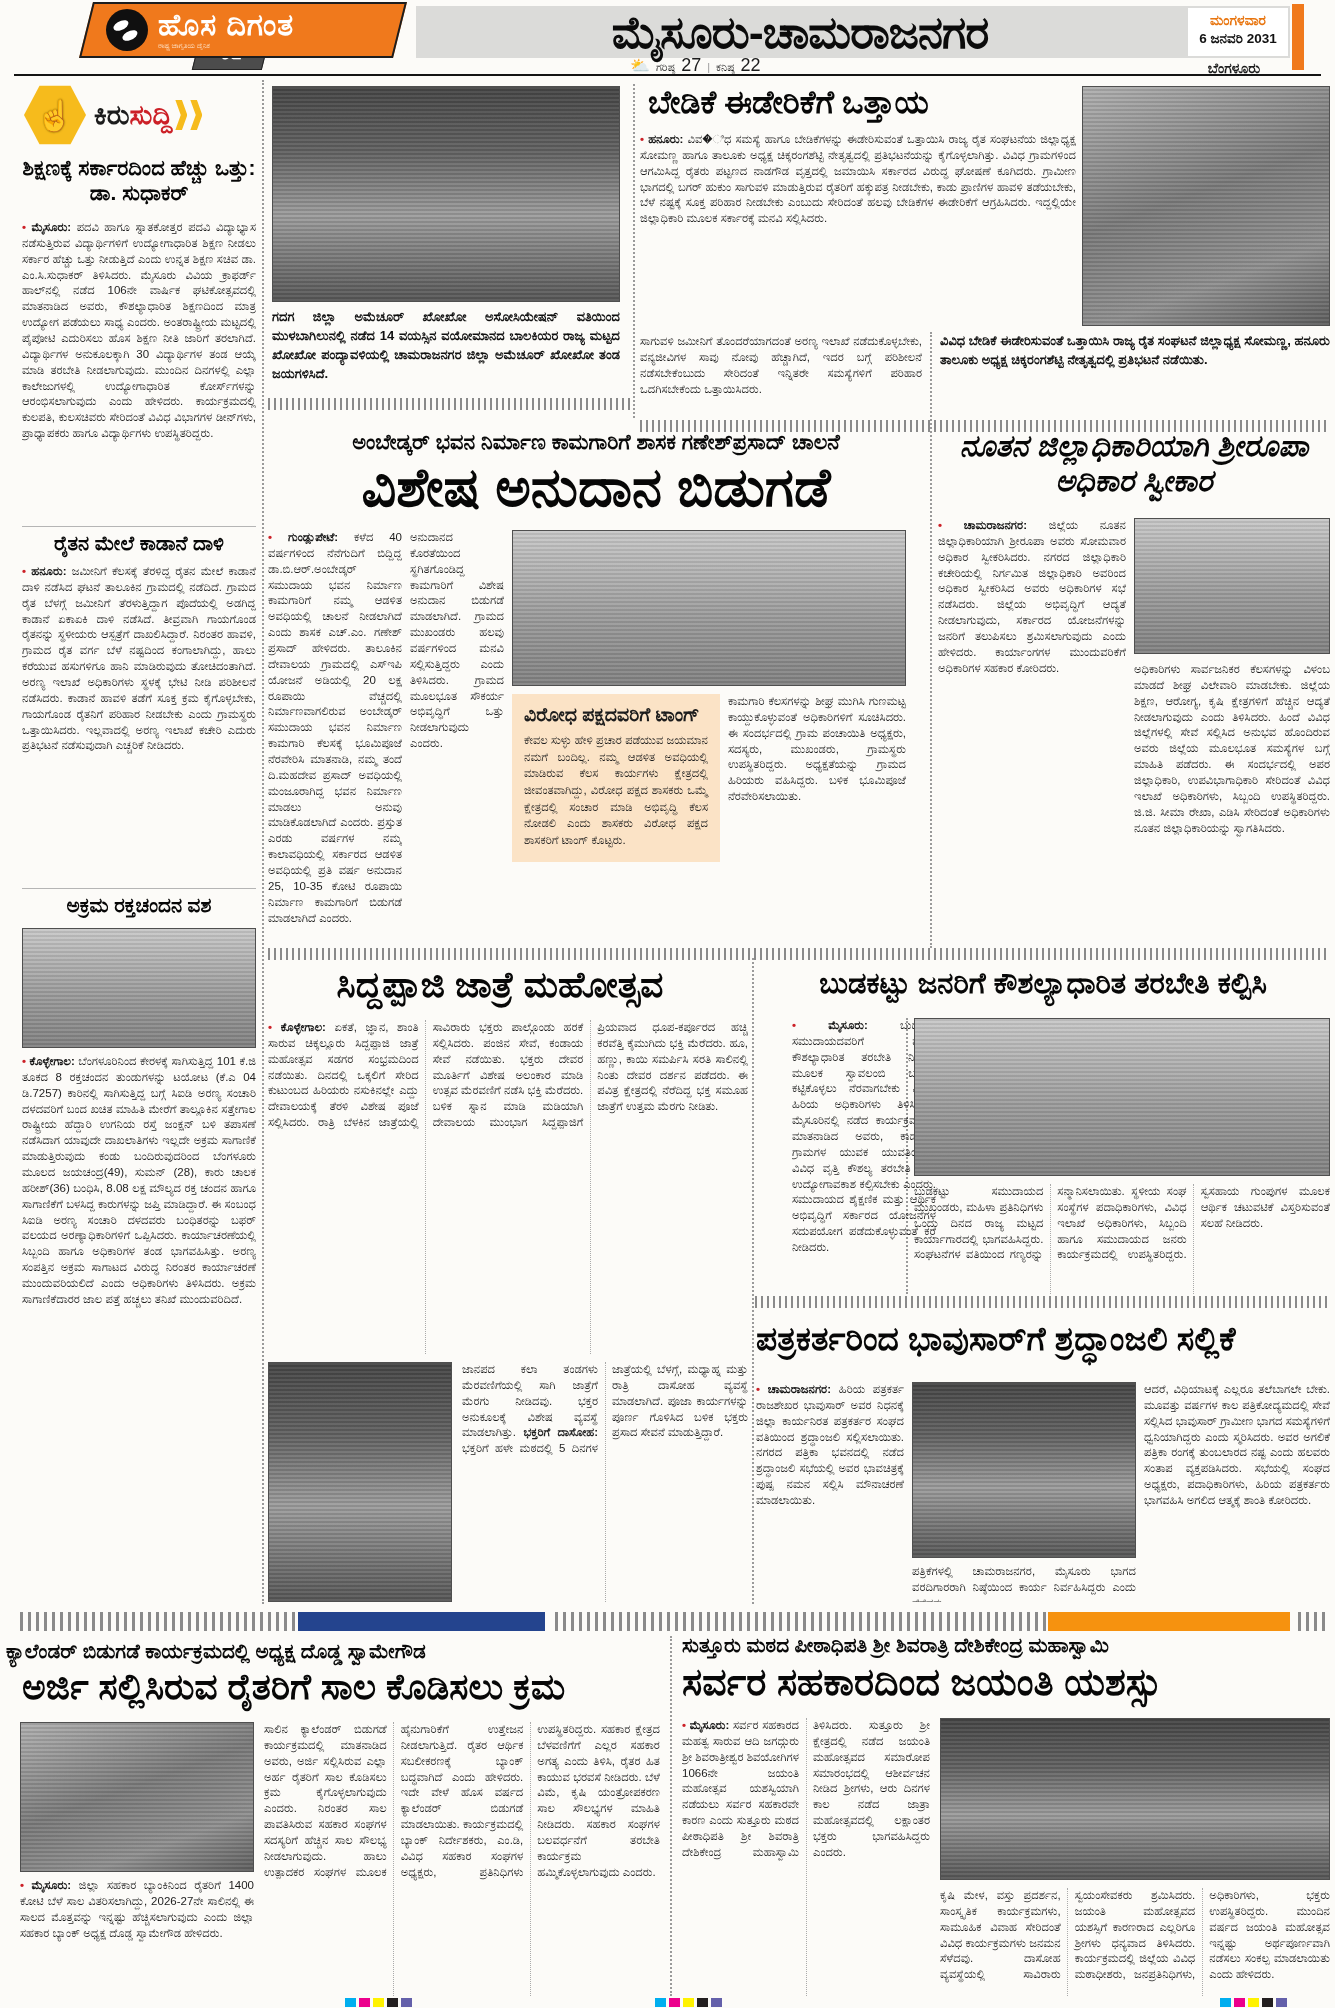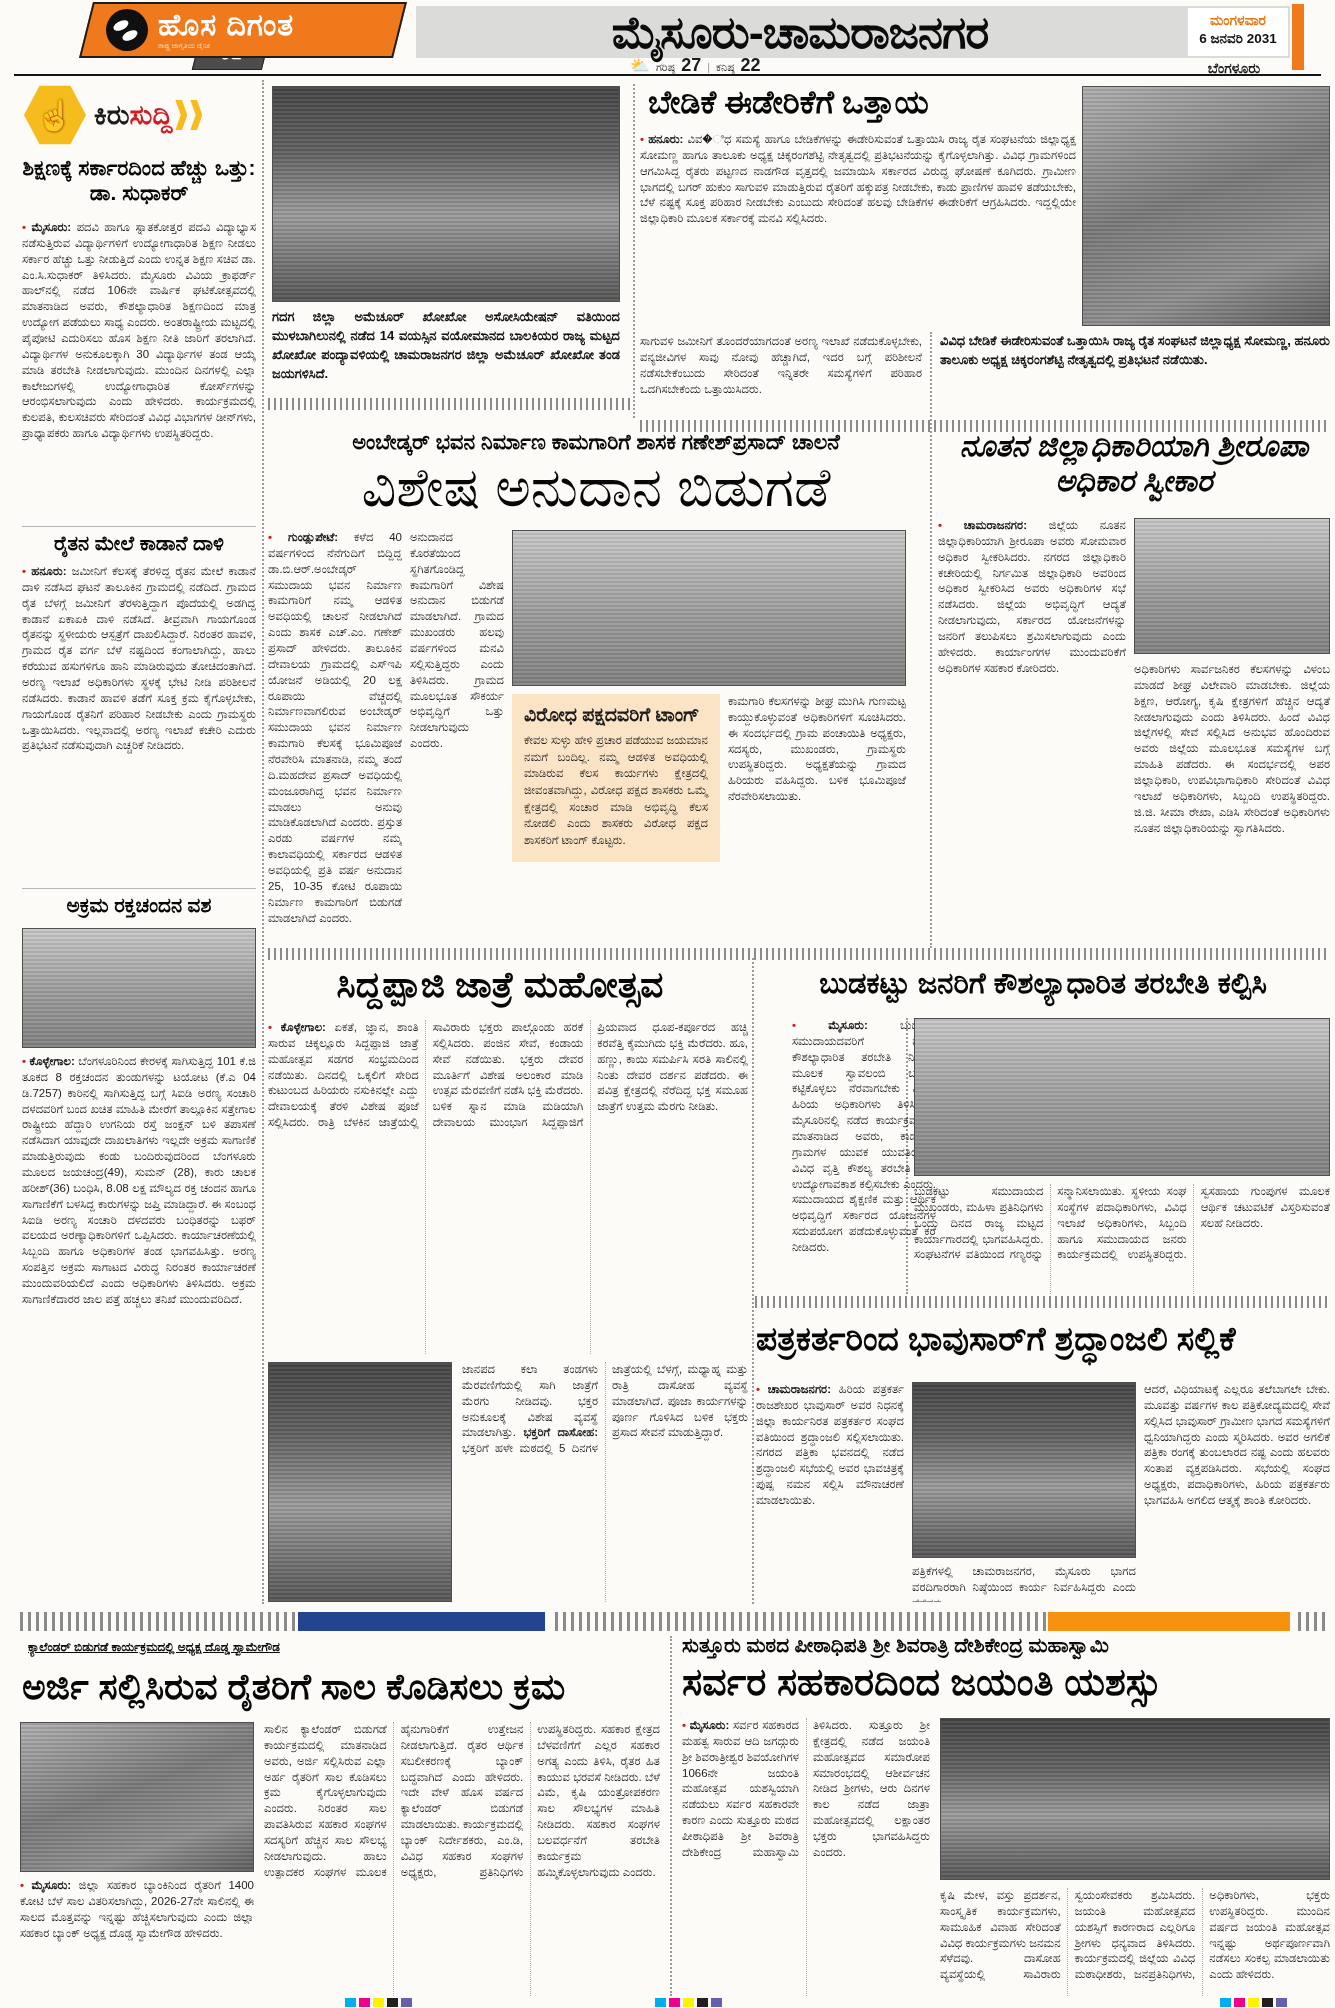--- a/index.html
+++ b/index.html
@@ -22,21 +22,21 @@
   .gray-band{left:416px;top:6px;width:874px;height:52px;background:#dbdbd9;z-index:1;}
   .edition-title{left:430px;top:8px;width:740px;height:50px;display:flex;align-items:center;justify-content:center;
       font-size:45px;font-weight:900;color:#0b0b0b;letter-spacing:-1px;z-index:2;}
   .date-panel{left:1188px;top:8px;width:100px;height:48px;background:#fff;z-index:2;text-align:center;padding-top:4px;box-sizing:border-box;}
   .day-name{color:#e8750f;font-weight:800;font-size:14px;}
   .date-line{color:#111;font-weight:700;font-size:13.5px;margin-top:2px;}
   .orange-edge{left:1292px;top:4px;width:12px;height:66px;background:#f0791c;z-index:3;}
   .city-name{left:1180px;top:60px;width:108px;text-align:center;font-weight:700;font-size:14px;}
   .weather-row{left:630px;top:55px;display:flex;align-items:baseline;gap:6px;font-size:11px;z-index:4;}
   .weather-ico{font-size:16px;color:#3f8fd2;}
-  .weather-big{font-size:18px;font-weight:700;}
+  .weather-big{font-size:18px;font-weight:400;}
   .weather-sep{color:#999;}
   .mast-rule{left:14px;top:74px;width:1307px;height:2px;background:#141414;}
   
   .vrule{border-left:2px dotted #9a9a9a;width:0;}
   .hrule{height:1px;background:#b5b5b5;}
   .hatch{background:repeating-linear-gradient(90deg,#8a8a8a 0 2px,transparent 2px 6px);height:12px;}
   .hatch-tall{background:repeating-linear-gradient(90deg,#8a8a8a 0 3px,transparent 3px 8px);height:19px;}
   .bar-blue{background:#24448e;height:19px;}
   .bar-orange{background:#f6920f;height:19px;}
   .bodytxt{font-size:11.5px;line-height:1.38;text-align:justify;color:#1d1d1d;overflow:hidden;}
@@ -162,21 +162,21 @@
   <div class="abs photo ph-mid" style="left:1082px;top:86px;width:248px;height:240px;"></div>
   <div class="abs bodytxt" style="left:640px;top:132px;width:436px;height:196px;">
     <span class="dl-b">•</span>
     <span class="dl-p">ಹನೂರು:</span>
     <span>ವಿವ�ಿಧ ಸಮಸ್ಯೆ ಹಾಗೂ ಬೇಡಿಕೆಗಳನ್ನು ಈಡೇರಿಸುವಂತೆ ಒತ್ತಾಯಿಸಿ ರಾಜ್ಯ ರೈತ ಸಂಘಟನೆಯ ಜಿಲ್ಲಾಧ್ಯಕ್ಷ ಸೋಮಣ್ಣ ಹಾಗೂ ತಾಲೂಕು ಅಧ್ಯಕ್ಷ ಚಿಕ್ಕರಂಗಶೆಟ್ಟಿ ನೇತೃತ್ವದಲ್ಲಿ ಪ್ರತಿಭಟನೆಯನ್ನು ಕೈಗೊಳ್ಳಲಾಗಿತ್ತು. ವಿವಿಧ ಗ್ರಾಮಗಳಿಂದ ಆಗಮಿಸಿದ್ದ ರೈತರು ಪಟ್ಟಣದ ನಾಡಗೌಡ ವೃತ್ತದಲ್ಲಿ ಜಮಾಯಿಸಿ ಸರ್ಕಾರದ ವಿರುದ್ಧ ಘೋಷಣೆ ಕೂಗಿದರು. ಗ್ರಾಮೀಣ ಭಾಗದಲ್ಲಿ ಬಗರ್ ಹುಕುಂ ಸಾಗುವಳಿ ಮಾಡುತ್ತಿರುವ ರೈತರಿಗೆ ಹಕ್ಕುಪತ್ರ ನೀಡಬೇಕು, ಕಾಡು ಪ್ರಾಣಿಗಳ ಹಾವಳಿ ತಡೆಯಬೇಕು, ಬೆಳೆ ನಷ್ಟಕ್ಕೆ ಸೂಕ್ತ ಪರಿಹಾರ ನೀಡಬೇಕು ಎಂಬುದು ಸೇರಿದಂತೆ ಹಲವು ಬೇಡಿಕೆಗಳ ಈಡೇರಿಕೆಗೆ ಆಗ್ರಹಿಸಿದರು. ಇದ್ದಲ್ಲಿಯೇ ಜಿಲ್ಲಾಧಿಕಾರಿ ಮೂಲಕ ಸರ್ಕಾರಕ್ಕೆ ಮನವಿ ಸಲ್ಲಿಸಿದರು.</span>
   </div>
   <div class="abs bodytxt" style="left:640px;top:334px;width:282px;height:82px;">ಸಾಗುವಳಿ ಜಮೀನಿಗೆ ತೊಂದರೆಯಾಗದಂತೆ ಅರಣ್ಯ ಇಲಾಖೆ ನಡೆದುಕೊಳ್ಳಬೇಕು, ವನ್ಯಜೀವಿಗಳ ಸಾವು ನೋವು ಹೆಚ್ಚಾಗಿದೆ, ಇದರ ಬಗ್ಗೆ ಪರಿಶೀಲನೆ ನಡೆಸಬೇಕೆಂಬುದು ಸೇರಿದಂತೆ ಇನ್ನಿತರೇ ಸಮಸ್ಯೆಗಳಿಗೆ ಪರಿಹಾರ ಒದಗಿಸಬೇಕೆಂದು ಒತ್ತಾಯಿಸಿದರು.</div>
   <div class="abs caption" style="left:940px;top:332px;width:390px;height:84px;">ವಿವಿಧ ಬೇಡಿಕೆ ಈಡೇರಿಸುವಂತೆ ಒತ್ತಾಯಿಸಿ ರಾಜ್ಯ ರೈತ ಸಂಘಟನೆ ಜಿಲ್ಲಾಧ್ಯಕ್ಷ ಸೋಮಣ್ಣ, ಹನೂರು ತಾಲೂಕು ಅಧ್ಯಕ್ಷ ಚಿಕ್ಕರಂಗಶೆಟ್ಟಿ ನೇತೃತ್ವದಲ್ಲಿ ಪ್ರತಿಭಟನೆ ನಡೆಯಿತು.</div>
 
   <div class="abs strap center" style="left:268px;top:430px;width:656px;font-size:21px;">ಅಂಬೇಡ್ಕರ್ ಭವನ ನಿರ್ಮಾಣ ಕಾಮಗಾರಿಗೆ ಶಾಸಕ ಗಣೇಶ್‌ಪ್ರಸಾದ್ ಚಾಲನೆ</div>
-  <div class="abs headline center" style="left:268px;top:456px;width:656px;font-size:54px;font-weight:400;text-align:center;">ವಿಶೇಷ ಅನುದಾನ ಬಿಡುಗಡೆ</div>
+  <div class="abs headline center" style="left:268px;top:456px;width:656px;font-size:54px;font-weight:700;text-align:center;">ವಿಶೇಷ ಅನುದಾನ ಬಿಡುಗಡೆ</div>
   <div class="abs bodytxt" style="left:268px;top:530px;width:134px;height:414px;">
     <span class="dl-b">•</span>
     <span class="dl-p">ಗುಂಡ್ಲುಪೇಟೆ:</span>
     <span>ಕಳೆದ 40 ವರ್ಷಗಳಿಂದ ನೆನೆಗುದಿಗೆ ಬಿದ್ದಿದ್ದ ಡಾ.ಬಿ.ಆರ್.ಅಂಬೇಡ್ಕರ್ ಸಮುದಾಯ ಭವನ ನಿರ್ಮಾಣ ಕಾಮಗಾರಿಗೆ ನಮ್ಮ ಆಡಳಿತ ಅವಧಿಯಲ್ಲಿ ಚಾಲನೆ ನೀಡಲಾಗಿದೆ ಎಂದು ಶಾಸಕ ಎಚ್.ಎಂ. ಗಣೇಶ್ ಪ್ರಸಾದ್ ಹೇಳಿದರು. ತಾಲೂಕಿನ ದೇವಾಲಯ ಗ್ರಾಮದಲ್ಲಿ ಎಸ್‌ಇಪಿ ಯೋಜನೆ ಅಡಿಯಲ್ಲಿ 20 ಲಕ್ಷ ರೂಪಾಯಿ ವೆಚ್ಚದಲ್ಲಿ ನಿರ್ಮಾಣವಾಗಲಿರುವ ಅಂಬೇಡ್ಕರ್ ಸಮುದಾಯ ಭವನ ನಿರ್ಮಾಣ ಕಾಮಗಾರಿ ಕೆಲಸಕ್ಕೆ ಭೂಮಿಪೂಜೆ ನೆರವೇರಿಸಿ ಮಾತನಾಡಿ, ನಮ್ಮ ತಂದೆ ದಿ.ಮಹದೇವ ಪ್ರಸಾದ್ ಅವಧಿಯಲ್ಲಿ ಮಂಜೂರಾಗಿದ್ದ ಭವನ ನಿರ್ಮಾಣ ಮಾಡಲು ಅನುವು ಮಾಡಿಕೊಡಲಾಗಿದೆ ಎಂದರು. ಪ್ರಸ್ತುತ ಎರಡು ವರ್ಷಗಳ ನಮ್ಮ ಕಾಲಾವಧಿಯಲ್ಲಿ ಸರ್ಕಾರದ ಆಡಳಿತ ಅವಧಿಯಲ್ಲಿ ಪ್ರತಿ ವರ್ಷ ಅನುದಾನ 25, 10-35 ಕೋಟಿ ರೂಪಾಯಿ ನಿರ್ಮಾಣ ಕಾಮಗಾರಿಗೆ ಬಿಡುಗಡೆ ಮಾಡಲಾಗಿದೆ ಎಂದರು.</span>
   </div>
   <div class="abs bodytxt" style="left:410px;top:530px;width:94px;height:414px;">ಅನುದಾನದ ಕೊರತೆಯಿಂದ ಸ್ಥಗಿತಗೊಂಡಿದ್ದ ಕಾಮಗಾರಿಗೆ ವಿಶೇಷ ಅನುದಾನ ಬಿಡುಗಡೆ ಮಾಡಲಾಗಿದೆ. ಗ್ರಾಮದ ಮುಖಂಡರು ಹಲವು ವರ್ಷಗಳಿಂದ ಮನವಿ ಸಲ್ಲಿಸುತ್ತಿದ್ದರು ಎಂದು ತಿಳಿಸಿದರು. ಗ್ರಾಮದ ಮೂಲಭೂತ ಸೌಕರ್ಯ ಅಭಿವೃದ್ಧಿಗೆ ಒತ್ತು ನೀಡಲಾಗುವುದು ಎಂದರು.</div>
   <div class="abs photo ph-light" style="left:512px;top:530px;width:394px;height:156px;"></div>
   <div class="abs box-tang" style="left:512px;top:694px;width:208px;height:168px;">
     <div class="box-title">ವಿರೋಧ ಪಕ್ಷದವರಿಗೆ ಟಾಂಗ್</div>
     <div class="box-text">ಕೇವಲ ಸುಳ್ಳು ಹೇಳಿ ಪ್ರಚಾರ ಪಡೆಯುವ ಜಯಮಾನ ನಮಗೆ ಬಂದಿಲ್ಲ. ನಮ್ಮ ಆಡಳಿತ ಅವಧಿಯಲ್ಲಿ ಮಾಡಿರುವ ಕೆಲಸ ಕಾರ್ಯಗಳು ಕ್ಷೇತ್ರದಲ್ಲಿ ಜೀವಂತವಾಗಿದ್ದು, ವಿರೋಧ ಪಕ್ಷದ ಶಾಸಕರು ಒಮ್ಮೆ ಕ್ಷೇತ್ರದಲ್ಲಿ ಸಂಚಾರ ಮಾಡಿ ಅಭಿವೃದ್ಧಿ ಕೆಲಸ ನೋಡಲಿ ಎಂದು ಶಾಸಕರು ವಿರೋಧ ಪಕ್ಷದ ಶಾಸಕರಿಗೆ ಟಾಂಗ್ ಕೊಟ್ಟರು.</div>
@@ -223,21 +223,21 @@
   <div class="abs photo ph-dark" style="left:912px;top:1382px;width:224px;height:176px;"></div>
   <div class="abs bodytxt" style="left:1144px;top:1382px;width:186px;height:220px;">ಆದರೆ, ವಿಧಿಯಾಟಕ್ಕೆ ಎಲ್ಲರೂ ತಲೆಬಾಗಲೇ ಬೇಕು. ಮೂವತ್ತು ವರ್ಷಗಳ ಕಾಲ ಪತ್ರಿಕೋದ್ಯಮದಲ್ಲಿ ಸೇವೆ ಸಲ್ಲಿಸಿದ ಭಾವುಸಾರ್ ಗ್ರಾಮೀಣ ಭಾಗದ ಸಮಸ್ಯೆಗಳಿಗೆ ಧ್ವನಿಯಾಗಿದ್ದರು ಎಂದು ಸ್ಮರಿಸಿದರು. ಅವರ ಅಗಲಿಕೆ ಪತ್ರಿಕಾ ರಂಗಕ್ಕೆ ತುಂಬಲಾರದ ನಷ್ಟ ಎಂದು ಹಲವರು ಸಂತಾಪ ವ್ಯಕ್ತಪಡಿಸಿದರು. ಸಭೆಯಲ್ಲಿ ಸಂಘದ ಅಧ್ಯಕ್ಷರು, ಪದಾಧಿಕಾರಿಗಳು, ಹಿರಿಯ ಪತ್ರಕರ್ತರು ಭಾಗವಹಿಸಿ ಅಗಲಿದ ಆತ್ಮಕ್ಕೆ ಶಾಂತಿ ಕೋರಿದರು.</div>
   <div class="abs bodytxt" style="left:912px;top:1564px;width:224px;height:38px;">ಪತ್ರಿಕೆಗಳಲ್ಲಿ ಚಾಮರಾಜನಗರ, ಮೈಸೂರು ಭಾಗದ ವರದಿಗಾರರಾಗಿ ನಿಷ್ಠೆಯಿಂದ ಕಾರ್ಯ ನಿರ್ವಹಿಸಿದ್ದರು ಎಂದು ನೆನೆದರು.</div>
 
   <div class="abs hatch-tall" style="left:20px;top:1612px;width:278px;"></div>
   <div class="abs bar-blue" style="left:298px;top:1612px;width:247px;"></div>
   <div class="abs hatch-tall" style="left:555px;top:1612px;width:493px;"></div>
   <div class="abs bar-orange" style="left:1048px;top:1612px;width:242px;"></div>
   <div class="abs hatch-tall" style="left:1298px;top:1612px;width:32px;"></div>
 
-  <div class="abs strap" style="left:28px;top:1640px;width:640px;font-size:12px;text-decoration:underline;">ಕ್ಯಾಲೆಂಡರ್ ಬಿಡುಗಡೆ ಕಾರ್ಯಕ್ರಮದಲ್ಲಿ ಅಧ್ಯಕ್ಷ ದೊಡ್ಡ ಸ್ವಾಮೇಗೌಡ</div>
+  <div class="abs strap" style="left:6px;top:1640px;width:640px;font-size:20px;">ಕ್ಯಾಲೆಂಡರ್ ಬಿಡುಗಡೆ ಕಾರ್ಯಕ್ರಮದಲ್ಲಿ ಅಧ್ಯಕ್ಷ ದೊಡ್ಡ ಸ್ವಾಮೇಗೌಡ</div>
   <div class="abs headline" style="left:22px;top:1666px;width:640px;font-size:36px;font-weight:900;">ಅರ್ಜಿ ಸಲ್ಲಿಸಿರುವ ರೈತರಿಗೆ ಸಾಲ ಕೊಡಿಸಲು ಕ್ರಮ</div>
   <div class="abs photo ph-mid" style="left:20px;top:1722px;width:234px;height:150px;"></div>
   <div class="abs bodytxt" style="left:20px;top:1878px;width:234px;height:118px;">
     <span class="dl-b">•</span>
     <span class="dl-p">ಮೈಸೂರು:</span>
     <span>ಜಿಲ್ಲಾ ಸಹಕಾರ ಬ್ಯಾಂಕಿನಿಂದ ರೈತರಿಗೆ 1400 ಕೋಟಿ ಬೆಳೆ ಸಾಲ ವಿತರಿಸಲಾಗಿದ್ದು, 2026-27ನೇ ಸಾಲಿನಲ್ಲಿ ಈ ಸಾಲದ ಮೊತ್ತವನ್ನು ಇನ್ನಷ್ಟು ಹೆಚ್ಚಿಸಲಾಗುವುದು ಎಂದು ಜಿಲ್ಲಾ ಸಹಕಾರ ಬ್ಯಾಂಕ್ ಅಧ್ಯಕ್ಷ ದೊಡ್ಡ ಸ್ವಾಮೇಗೌಡ ಹೇಳಿದರು.</span>
   </div>
   <div class="abs bodytxt cols3" style="left:264px;top:1722px;width:396px;height:274px;">ಸಾಲಿನ ಕ್ಯಾಲೆಂಡರ್ ಬಿಡುಗಡೆ ಕಾರ್ಯಕ್ರಮದಲ್ಲಿ ಮಾತನಾಡಿದ ಅವರು, ಅರ್ಜಿ ಸಲ್ಲಿಸಿರುವ ಎಲ್ಲಾ ಅರ್ಹ ರೈತರಿಗೆ ಸಾಲ ಕೊಡಿಸಲು ಕ್ರಮ ಕೈಗೊಳ್ಳಲಾಗುವುದು ಎಂದರು. ನಿರಂತರ ಸಾಲ ಪಾವತಿಸಿರುವ ಸಹಕಾರ ಸಂಘಗಳ ಸದಸ್ಯರಿಗೆ ಹೆಚ್ಚಿನ ಸಾಲ ಸೌಲಭ್ಯ ನೀಡಲಾಗುವುದು. ಹಾಲು ಉತ್ಪಾದಕರ ಸಂಘಗಳ ಮೂಲಕ ಹೈನುಗಾರಿಕೆಗೆ ಉತ್ತೇಜನ ನೀಡಲಾಗುತ್ತಿದೆ. ರೈತರ ಆರ್ಥಿಕ ಸಬಲೀಕರಣಕ್ಕೆ ಬ್ಯಾಂಕ್ ಬದ್ಧವಾಗಿದೆ ಎಂದು ಹೇಳಿದರು. ಇದೇ ವೇಳೆ ಹೊಸ ವರ್ಷದ ಕ್ಯಾಲೆಂಡರ್ ಬಿಡುಗಡೆ ಮಾಡಲಾಯಿತು. ಕಾರ್ಯಕ್ರಮದಲ್ಲಿ ಬ್ಯಾಂಕ್ ನಿರ್ದೇಶಕರು, ಎಂ.ಡಿ, ವಿವಿಧ ಸಹಕಾರ ಸಂಘಗಳ ಅಧ್ಯಕ್ಷರು, ಪ್ರತಿನಿಧಿಗಳು ಉಪಸ್ಥಿತರಿದ್ದರು. ಸಹಕಾರ ಕ್ಷೇತ್ರದ ಬೆಳವಣಿಗೆಗೆ ಎಲ್ಲರ ಸಹಕಾರ ಅಗತ್ಯ ಎಂದು ತಿಳಿಸಿ, ರೈತರ ಹಿತ ಕಾಯುವ ಭರವಸೆ ನೀಡಿದರು. ಬೆಳೆ ವಿಮೆ, ಕೃಷಿ ಯಂತ್ರೋಪಕರಣ ಸಾಲ ಸೌಲಭ್ಯಗಳ ಮಾಹಿತಿ ನೀಡಿದರು. ಸಹಕಾರ ಸಂಘಗಳ ಬಲವರ್ಧನೆಗೆ ತರಬೇತಿ ಕಾರ್ಯಕ್ರಮ ಹಮ್ಮಿಕೊಳ್ಳಲಾಗುವುದು ಎಂದರು.</div>
 
   <div class="abs strap" style="left:682px;top:1634px;width:648px;font-size:20px;">ಸುತ್ತೂರು ಮಠದ ಪೀಠಾಧಿಪತಿ ಶ್ರೀ ಶಿವರಾತ್ರಿ ದೇಶಿಕೇಂದ್ರ ಮಹಾಸ್ವಾಮಿ</div>

